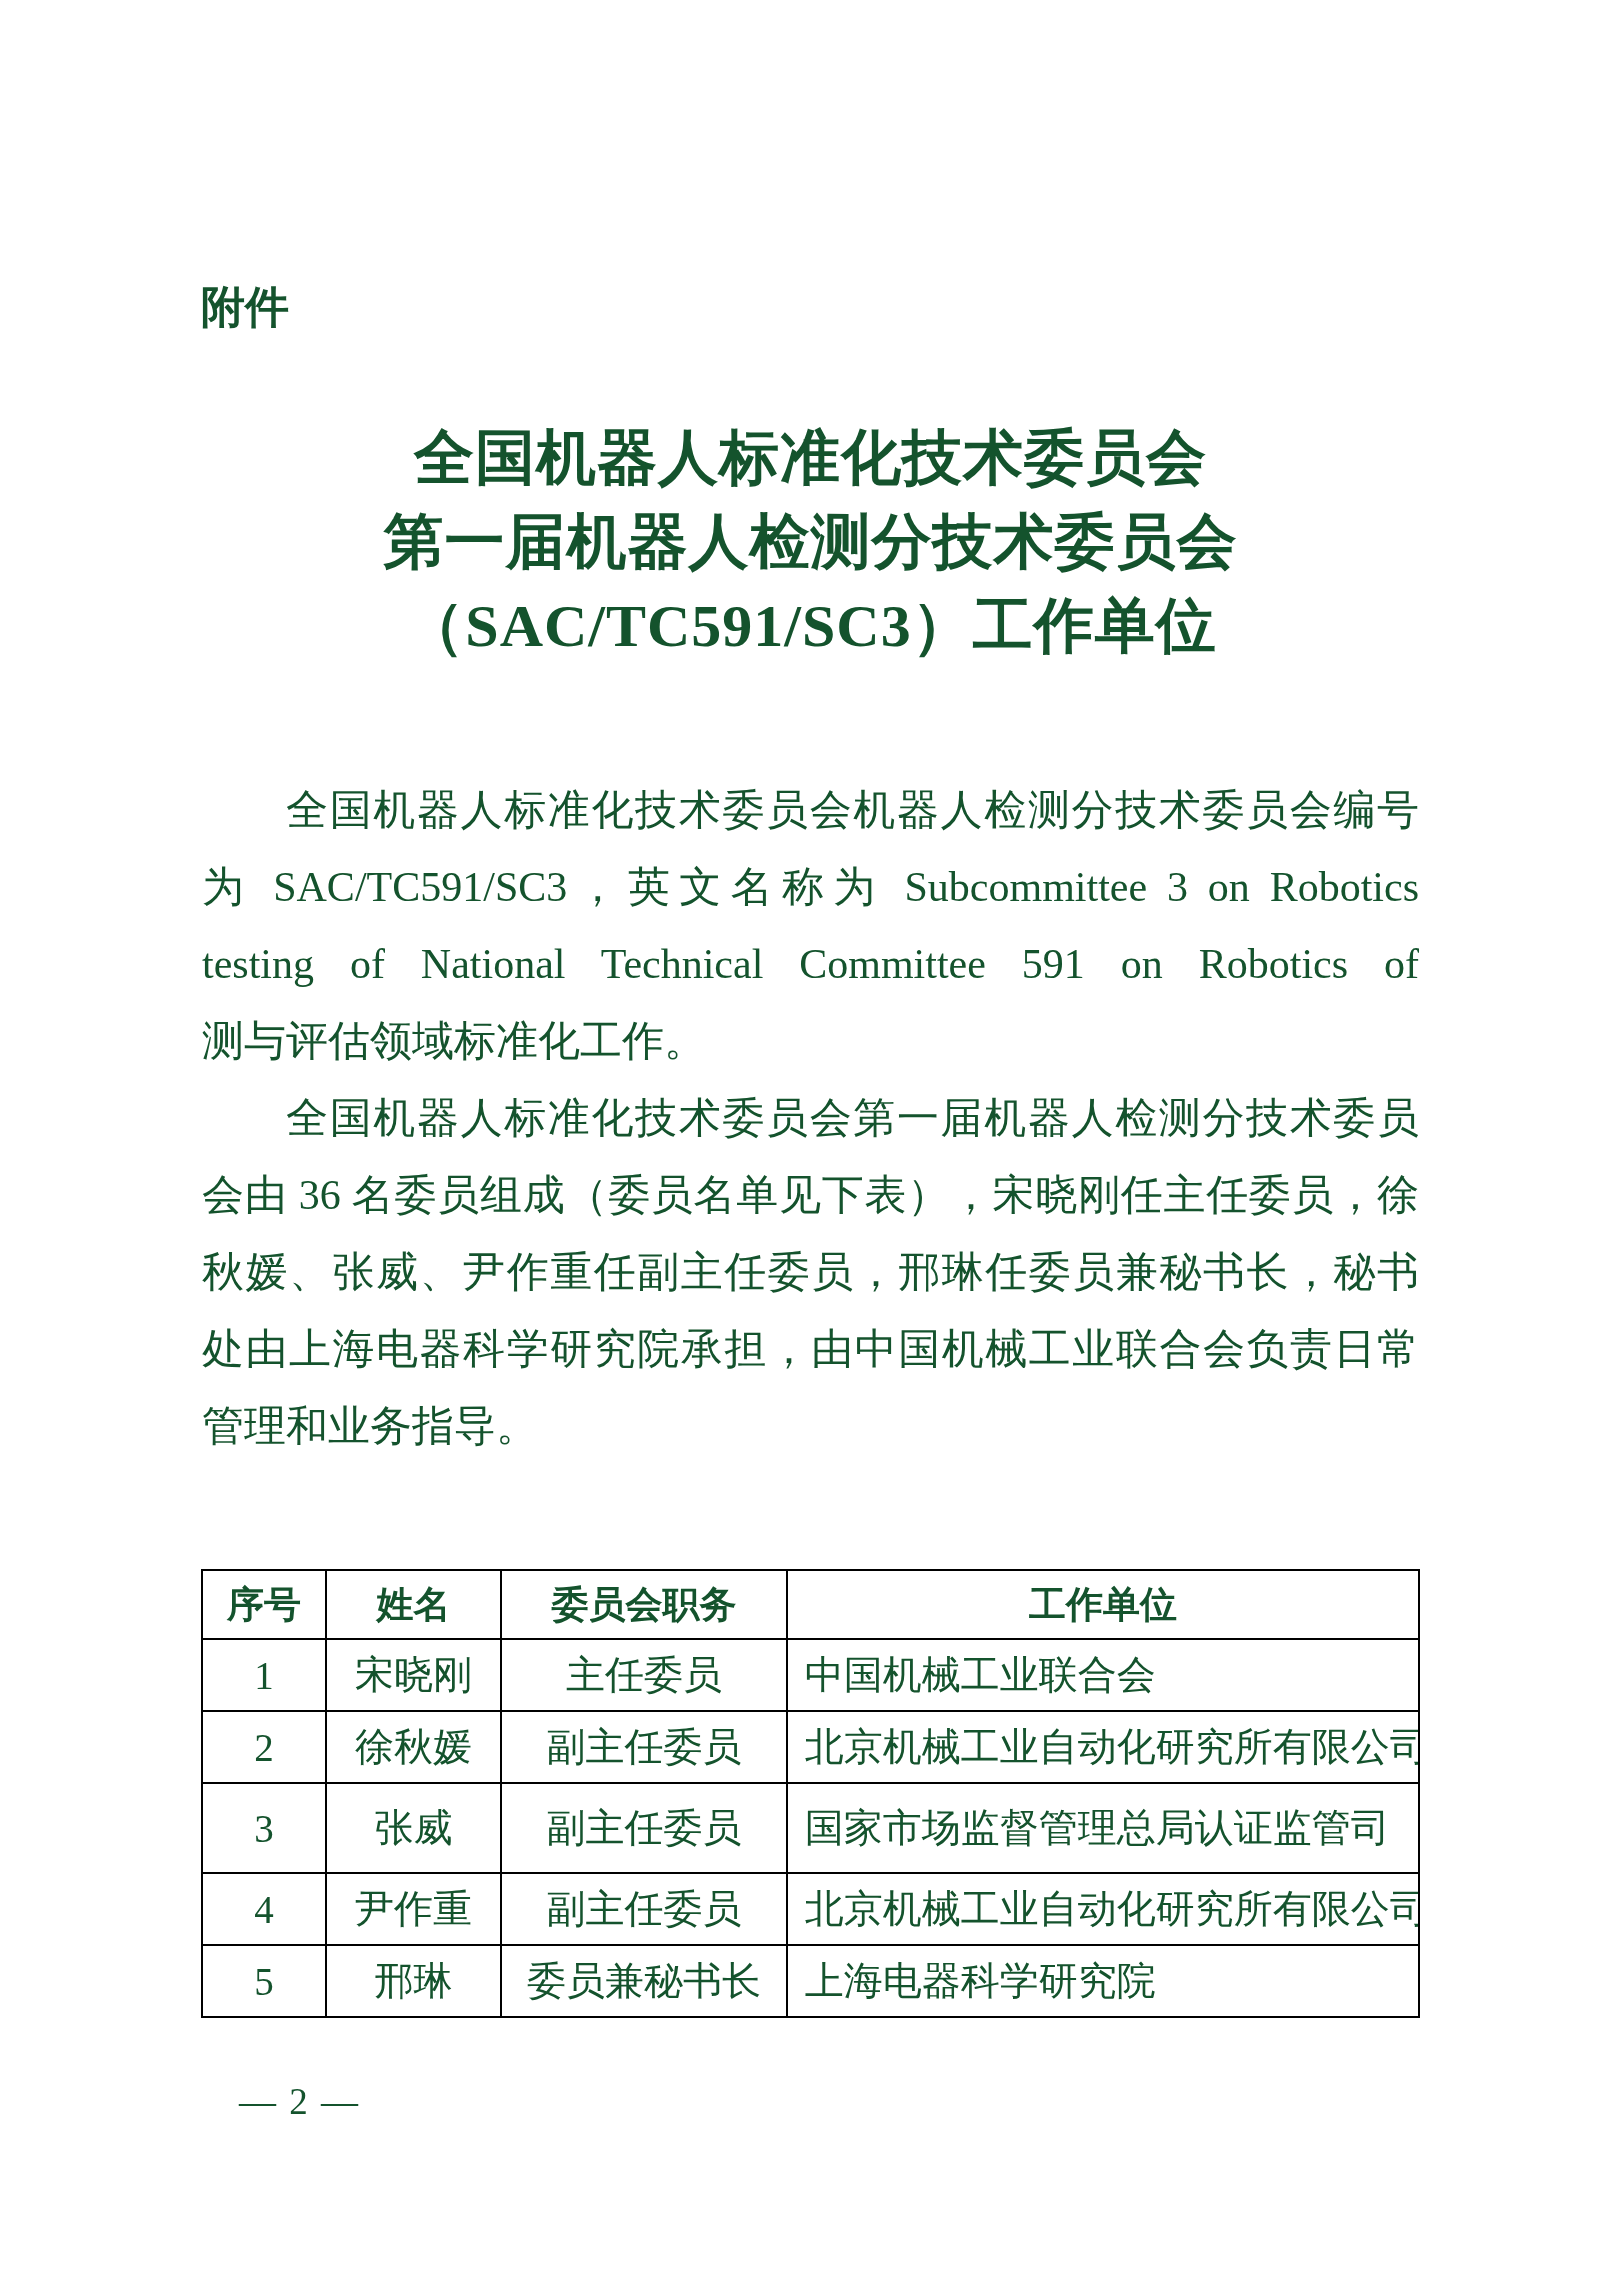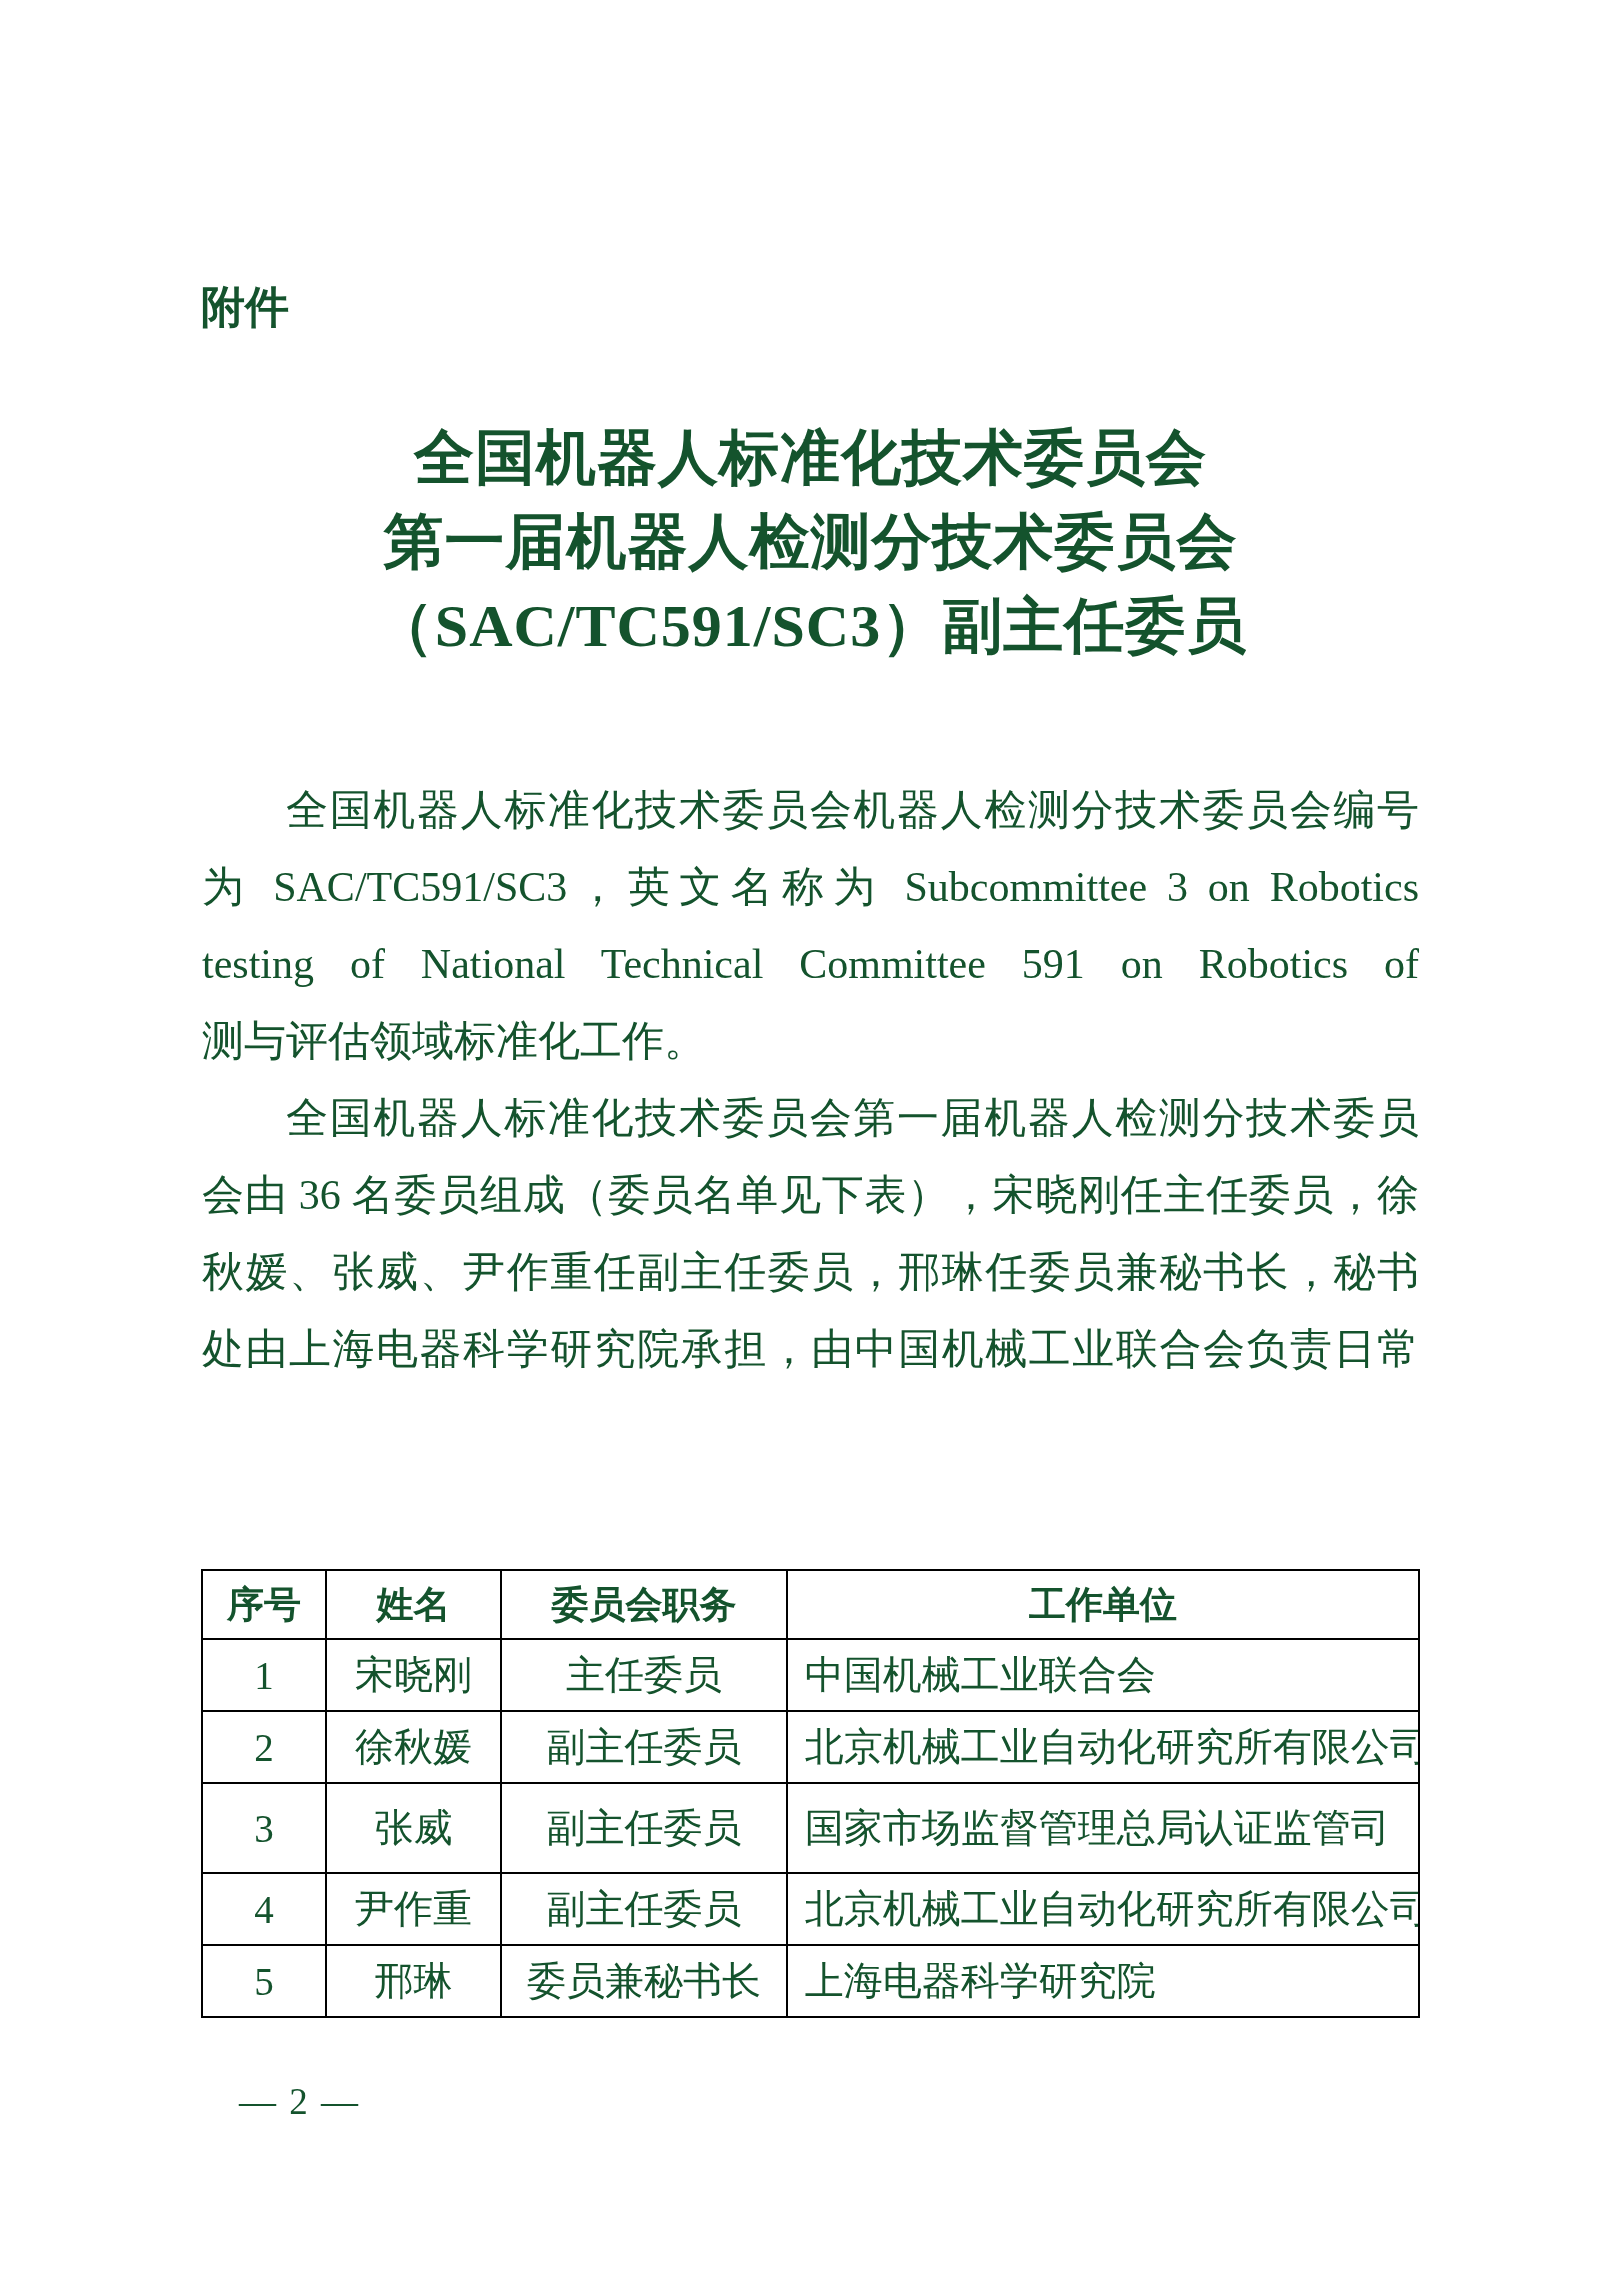--- a/index.html
+++ b/index.html
@@ -69,33 +69,34 @@
 </head>
 <body>
 
 <div class="page">
 
   <div class="attachment-label">附件</div>
 
   <div class="doc-title">
     <div class="title-line">全国机器人标准化技术委员会</div>
     <div class="title-line">第一届机器人检测分技术委员会</div>
-    <div class="title-line">（SAC/TC591/SC3）副主任委员</div>
+    <div class="title-line">（SAC/TC591/SC3）工作单位</div>
   </div>
 
   <div class="body-text">
     <div class="bline indent">全国机器人标准化技术委员会机器人检测分技术委员会编号</div>
     <div class="bline">为 SAC/TC591/SC3，英文名称为 Subcommittee 3 on Robotics</div>
     <div class="bline">testing of National Technical Committee 591 on Robotics of</div>
     <div class="bline para-end">测与评估领域标准化工作。</div>
 
     <div class="bline indent">全国机器人标准化技术委员会第一届机器人检测分技术委员</div>
     <div class="bline">会由 36 名委员组成（委员名单见下表），宋晓刚任主任委员，徐</div>
     <div class="bline">秋媛、张威、尹作重任副主任委员，邢琳任委员兼秘书长，秘书</div>
     <div class="bline">处由上海电器科学研究院承担，由中国机械工业联合会负责日常</div>
+    <div class="bline para-end">管理和业务指导。</div>
   </div>
 
   <table class="committee-table">
     <colgroup>
       <col style="width:124px">
       <col style="width:175px">
       <col style="width:286px">
       <col style="width:632px">
     </colgroup>
     <thead>

